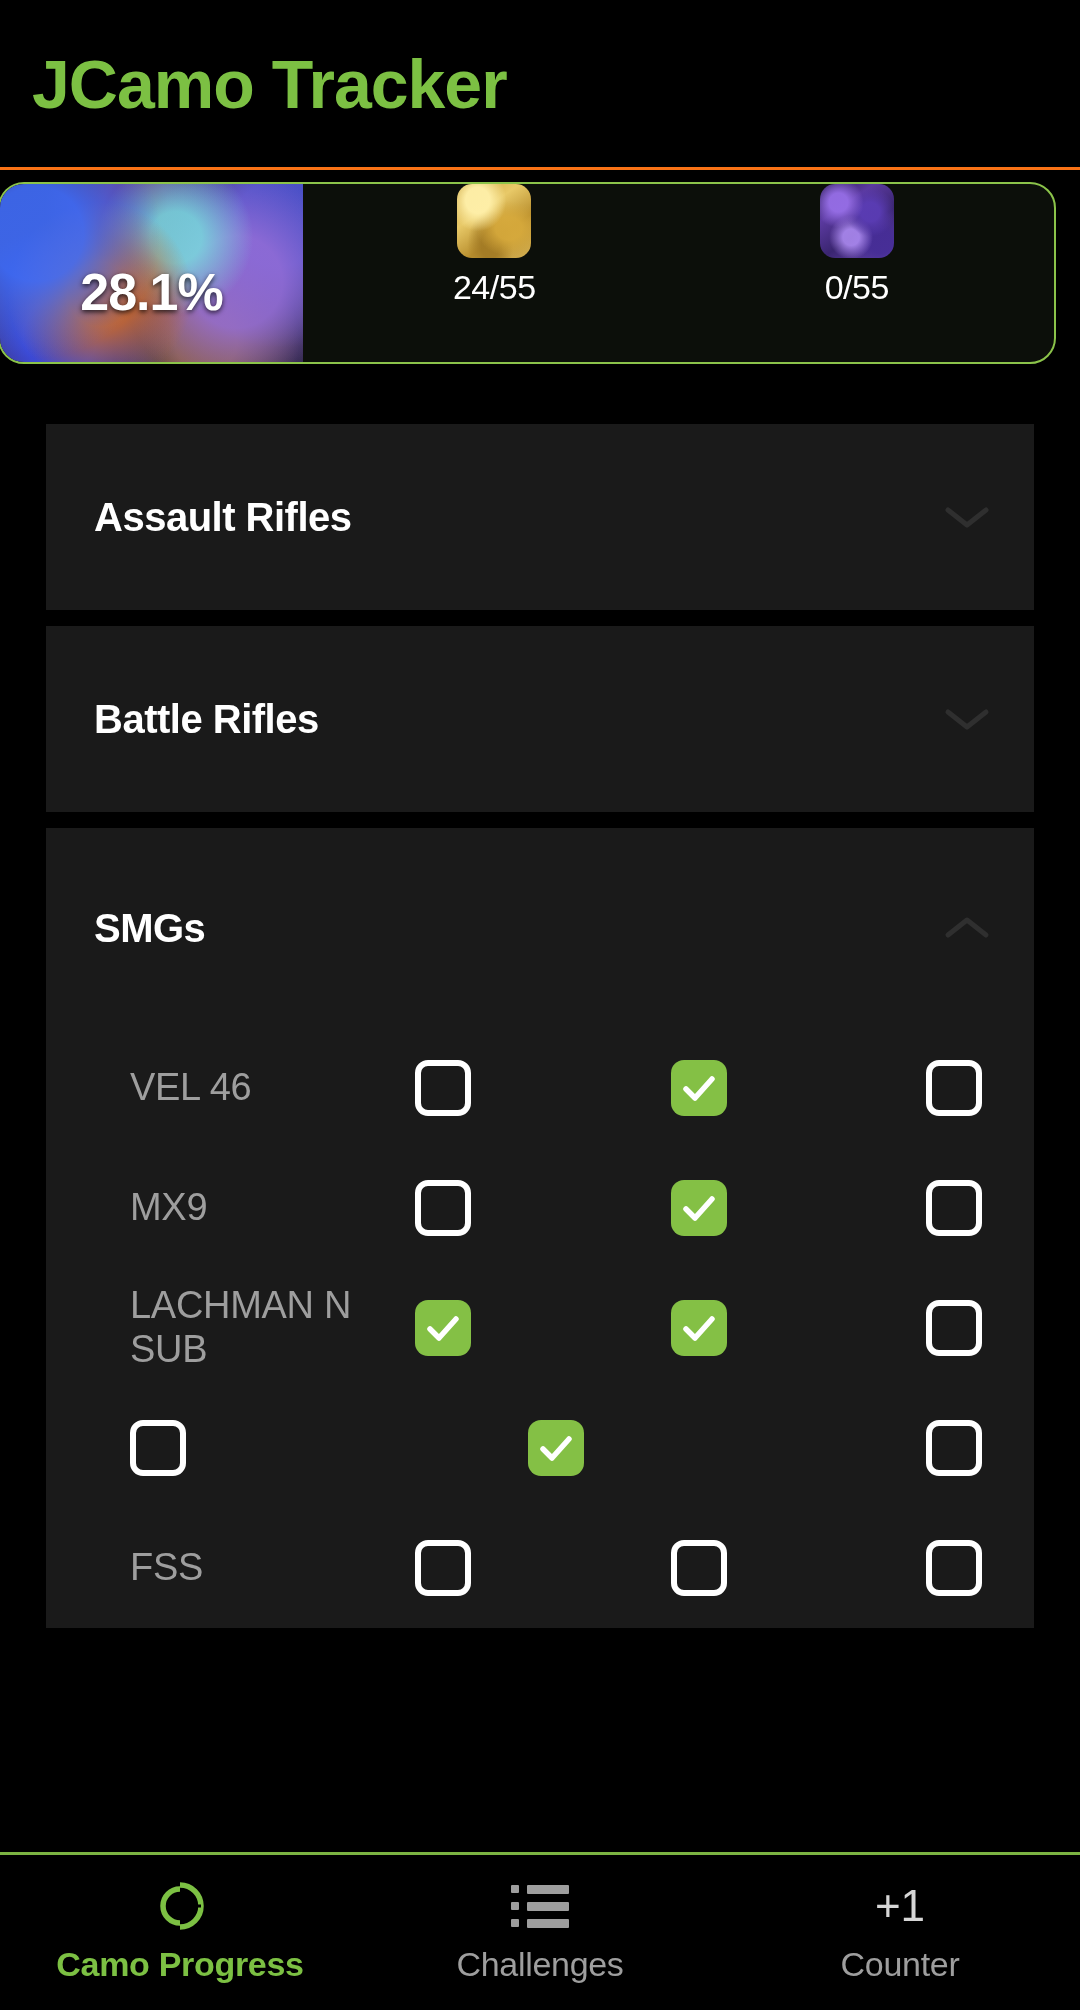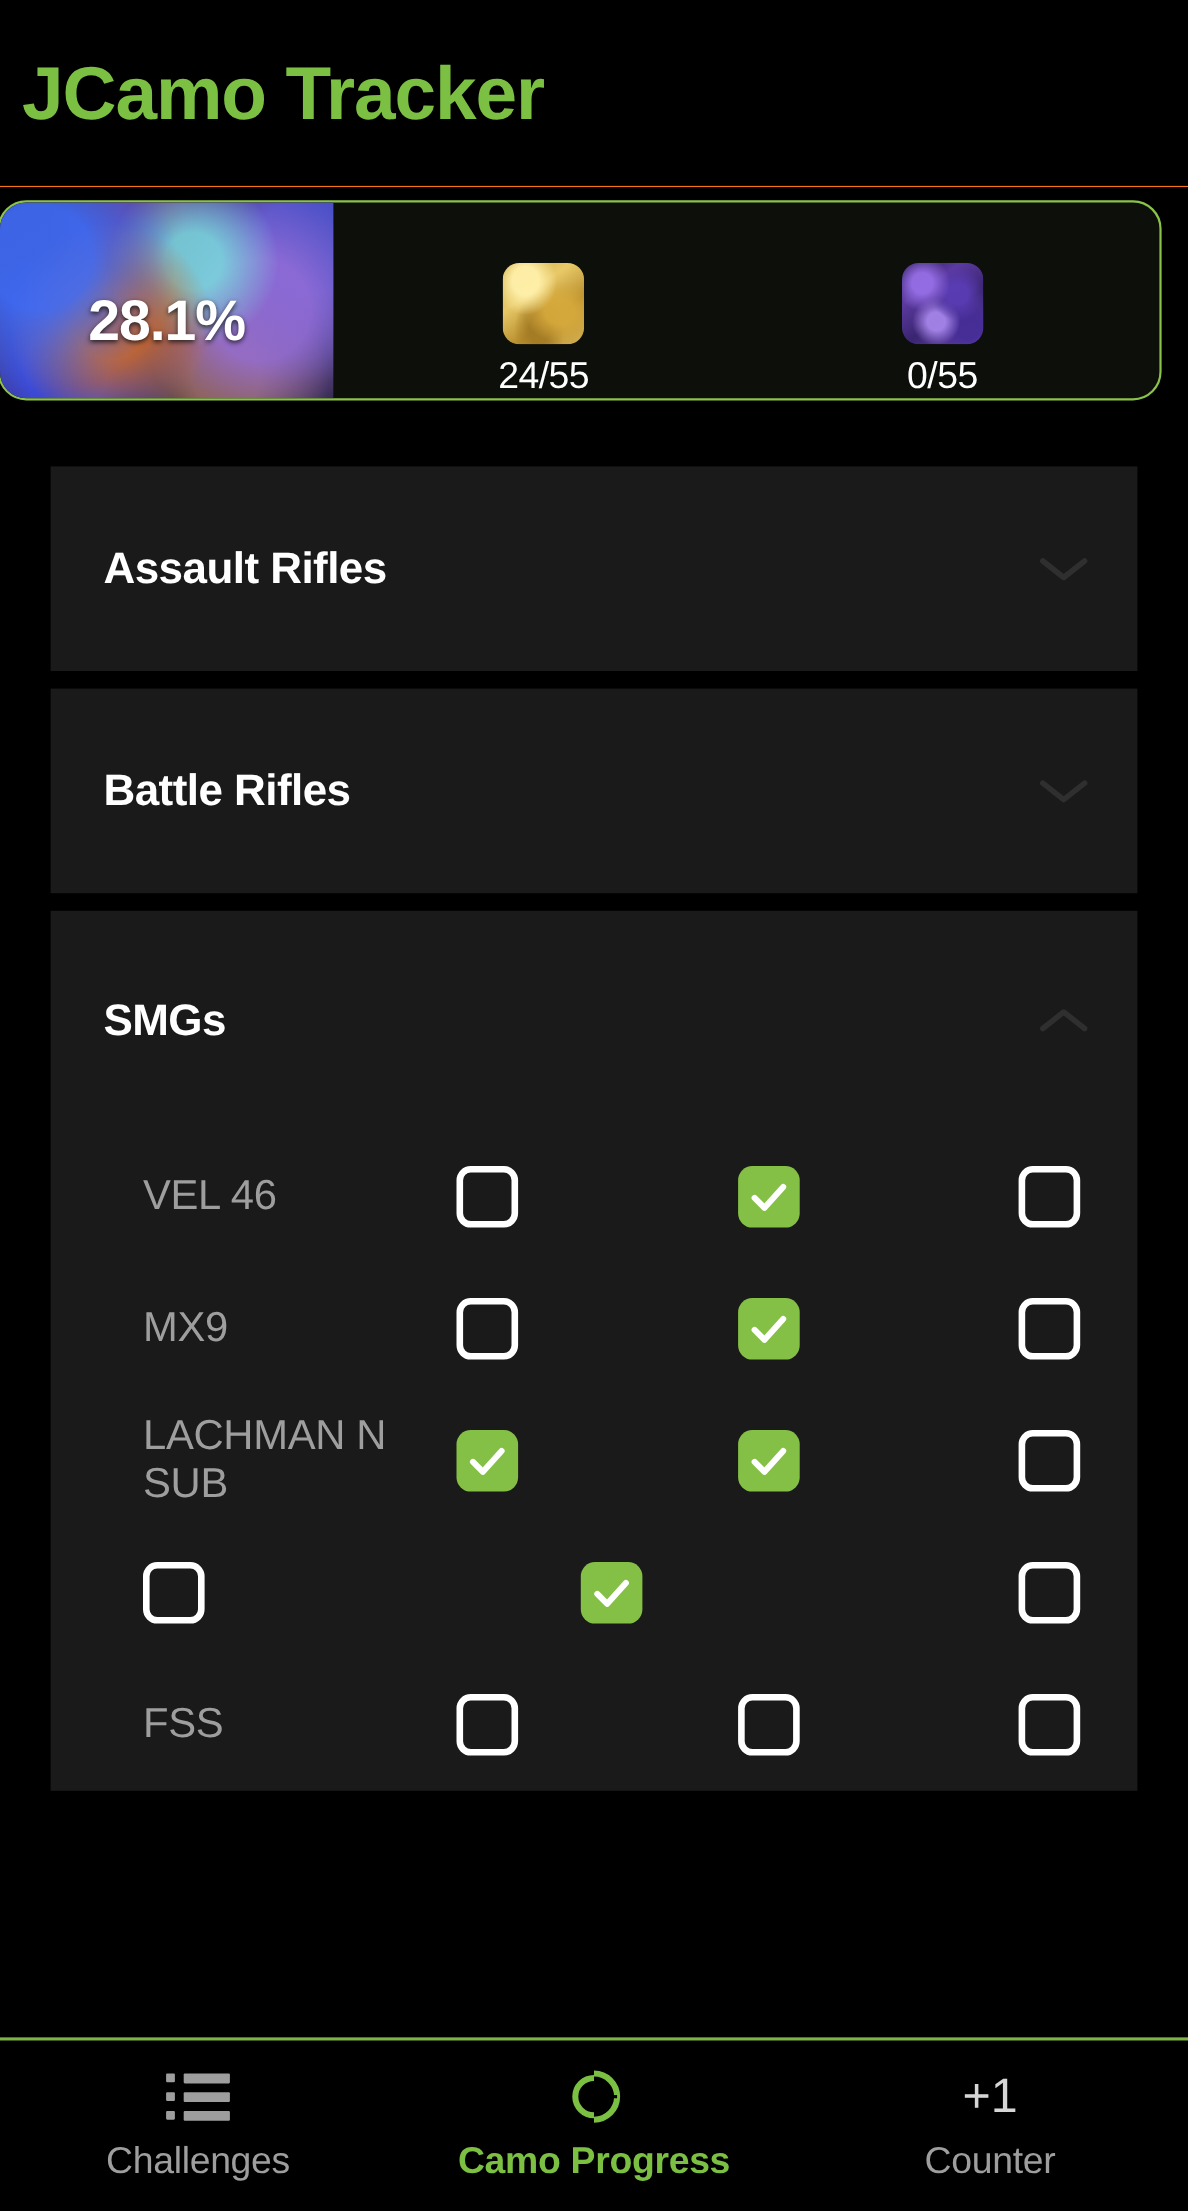--- a/index.html
+++ b/index.html
@@ -21,22 +21,22 @@
     flex-direction: column;
   }
 
   
   .appbar {
     height: 170px;
     flex: 0 0 170px;
     background: #000000;
     display: flex;
     align-items: center;
-    padding-left: 20px;
-    border-bottom: 1px solid #f97316;
+    padding-left: 32px;
+    border-bottom: 3px solid #f97316;
   }
   .appbar-title {
     font-size: 68px;
     font-weight: bold;
     color: #7CC043;
     letter-spacing: -1px;
     line-height: 1;
   }
 
   
@@ -84,21 +84,21 @@
     color: #ffffff;
     font-size: 52px;
     font-weight: bold;
     letter-spacing: -1px;
     text-shadow: 0 2px 5px rgba(0,0,0,.75);
   }
 
   .camo-stats {
     flex: 1;
     display: flex;
-    align-items: flex-end;
+    align-items: flex-start;
     justify-content: space-around;
     padding: 0 24px 0 18px;
     gap: 16px;
   }
   .camo-stat {
     display: flex;
     flex-direction: column;
     align-items: center;
     gap: 10px;
     width: 150px;
@@ -386,50 +386,50 @@
               <div class="cbox off"></div>
               <div class="cbox off"></div>
               <div class="cbox off"></div>
             </div>
           </div>
         </div>
       </div>
     </div>
 
   <div class="bottom-nav" id="bottom-nav">
-      <div class="nav-item">
-        <div class="nav-icon">
-          <div class="list-icon-rows">
-            <div class="list-icon-row">
-              <div class="list-dot"></div>
-              <div class="list-bar"></div>
-            </div>
-            <div class="list-icon-row">
-              <div class="list-dot"></div>
-              <div class="list-bar"></div>
-            </div>
-            <div class="list-icon-row">
-              <div class="list-dot"></div>
-              <div class="list-bar"></div>
-            </div>
-          </div>
-        </div>
-        <div class="nav-label">Challenges</div>
-      </div>
       <div class="nav-item active">
         <div class="nav-icon">
           <svg width="50" height="50" viewBox="0 0 50 50" fill="none" xmlns="http://www.w3.org/2000/svg">
             <path d="M25 4 A21 21 0 0 1 25 46" stroke="#7CC043" stroke-width="5.5" stroke-linecap="butt"></path>
             <path d="M25 8 A17 17 0 0 0 25 42" stroke="#7CC043" stroke-width="5.5" stroke-linecap="butt"></path>
             <path d="M25 25 L46 25" stroke="#000000" stroke-width="3"></path>
           </svg>
         </div>
         <div class="nav-label">Camo Progress</div>
       </div>
       <div class="nav-item">
         <div class="nav-icon">
+          <div class="list-icon-rows">
+            <div class="list-icon-row">
+              <div class="list-dot"></div>
+              <div class="list-bar"></div>
+            </div>
+            <div class="list-icon-row">
+              <div class="list-dot"></div>
+              <div class="list-bar"></div>
+            </div>
+            <div class="list-icon-row">
+              <div class="list-dot"></div>
+              <div class="list-bar"></div>
+            </div>
+          </div>
+        </div>
+        <div class="nav-label">Challenges</div>
+      </div>
+      <div class="nav-item">
+        <div class="nav-icon">
           <div class="plus-one">+1</div>
         </div>
         <div class="nav-label">Counter</div>
       </div>
     </div>
 
 </div>
 
 </body></html>

